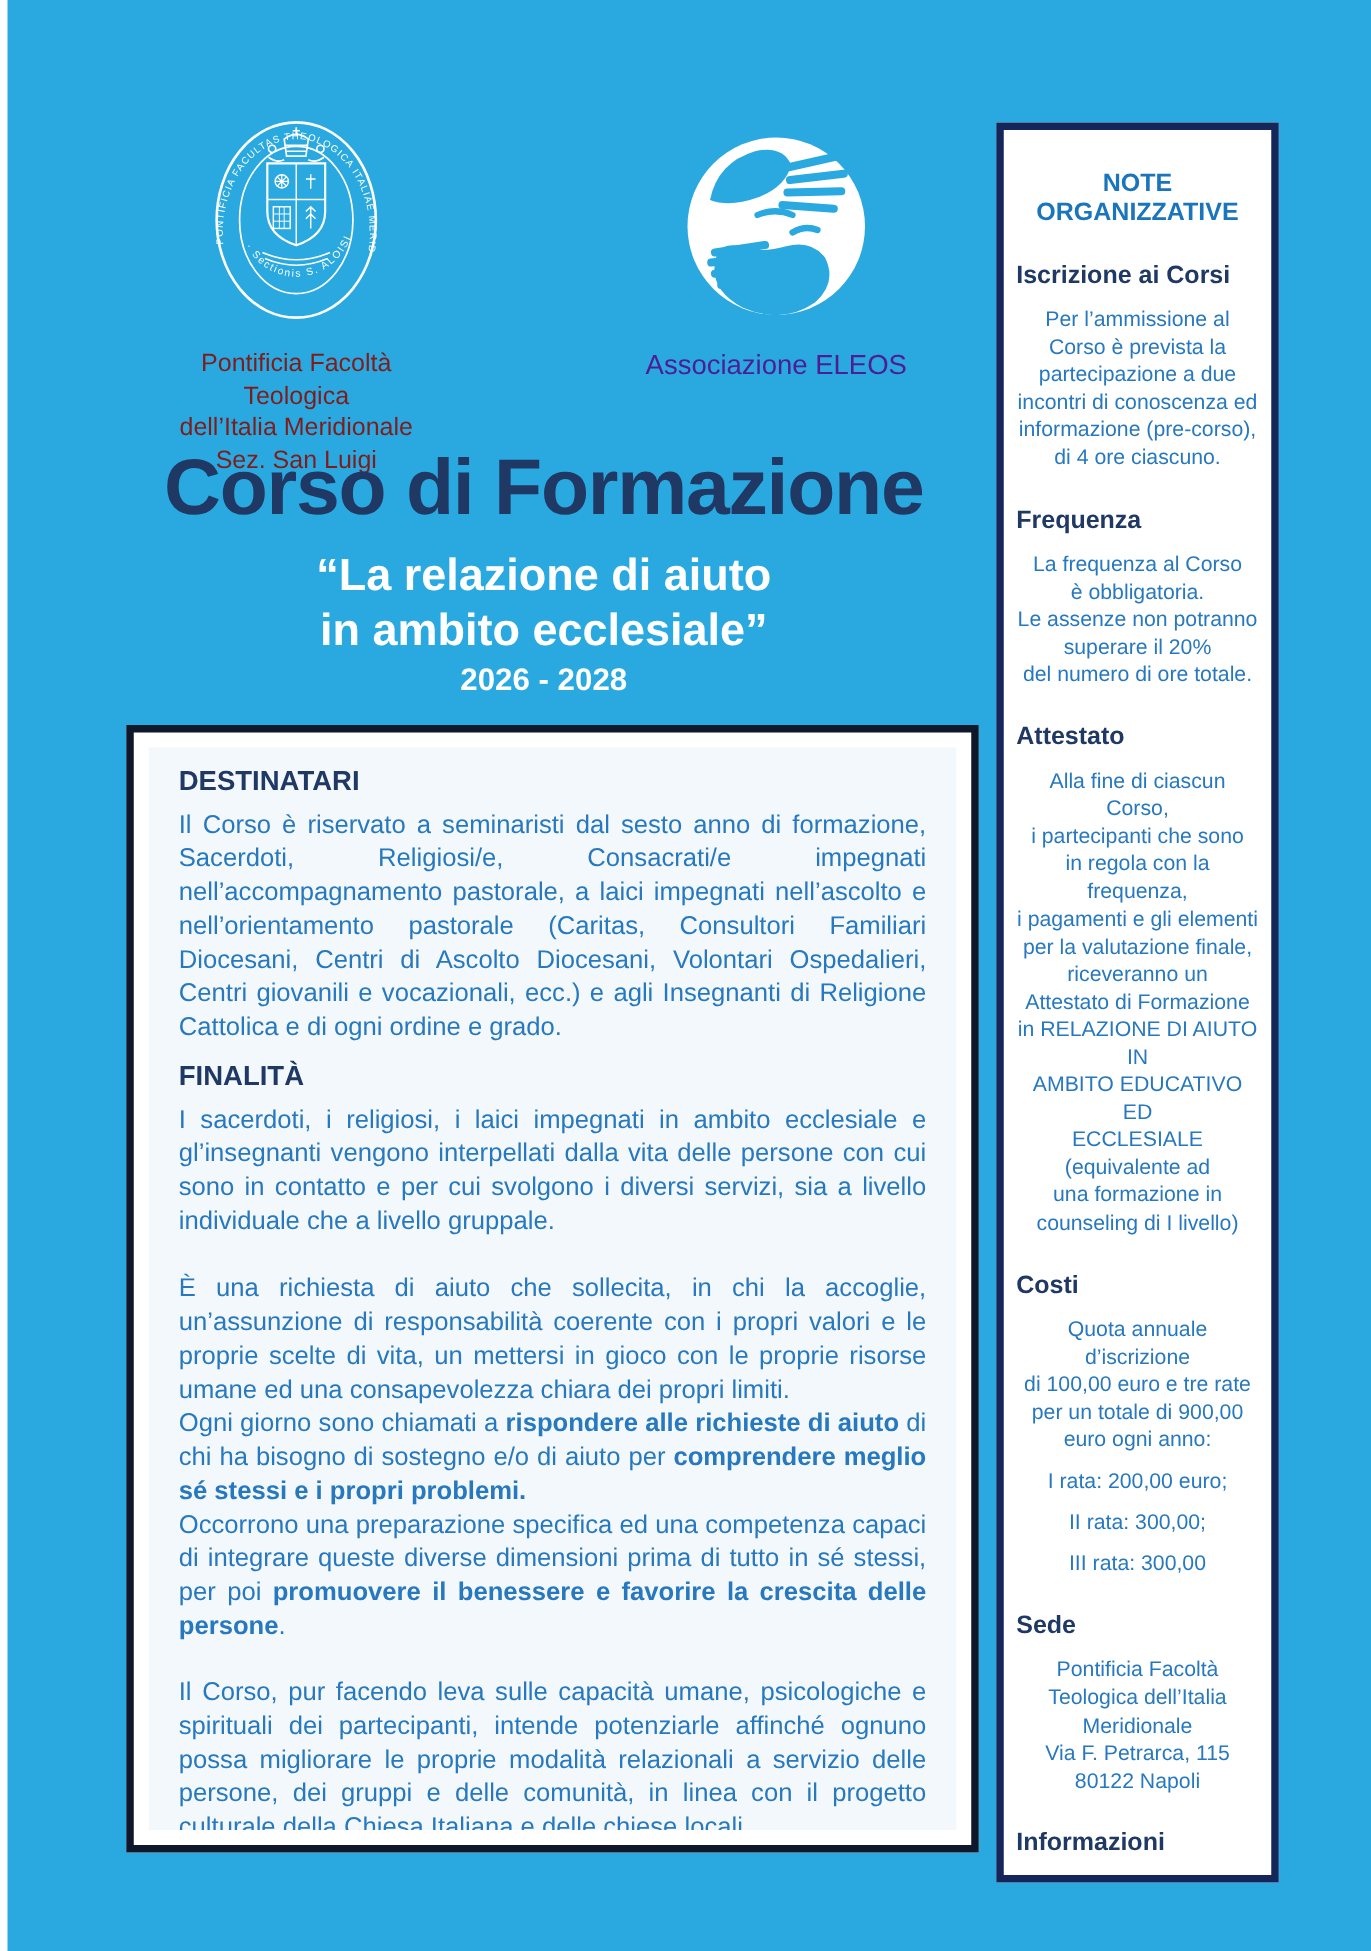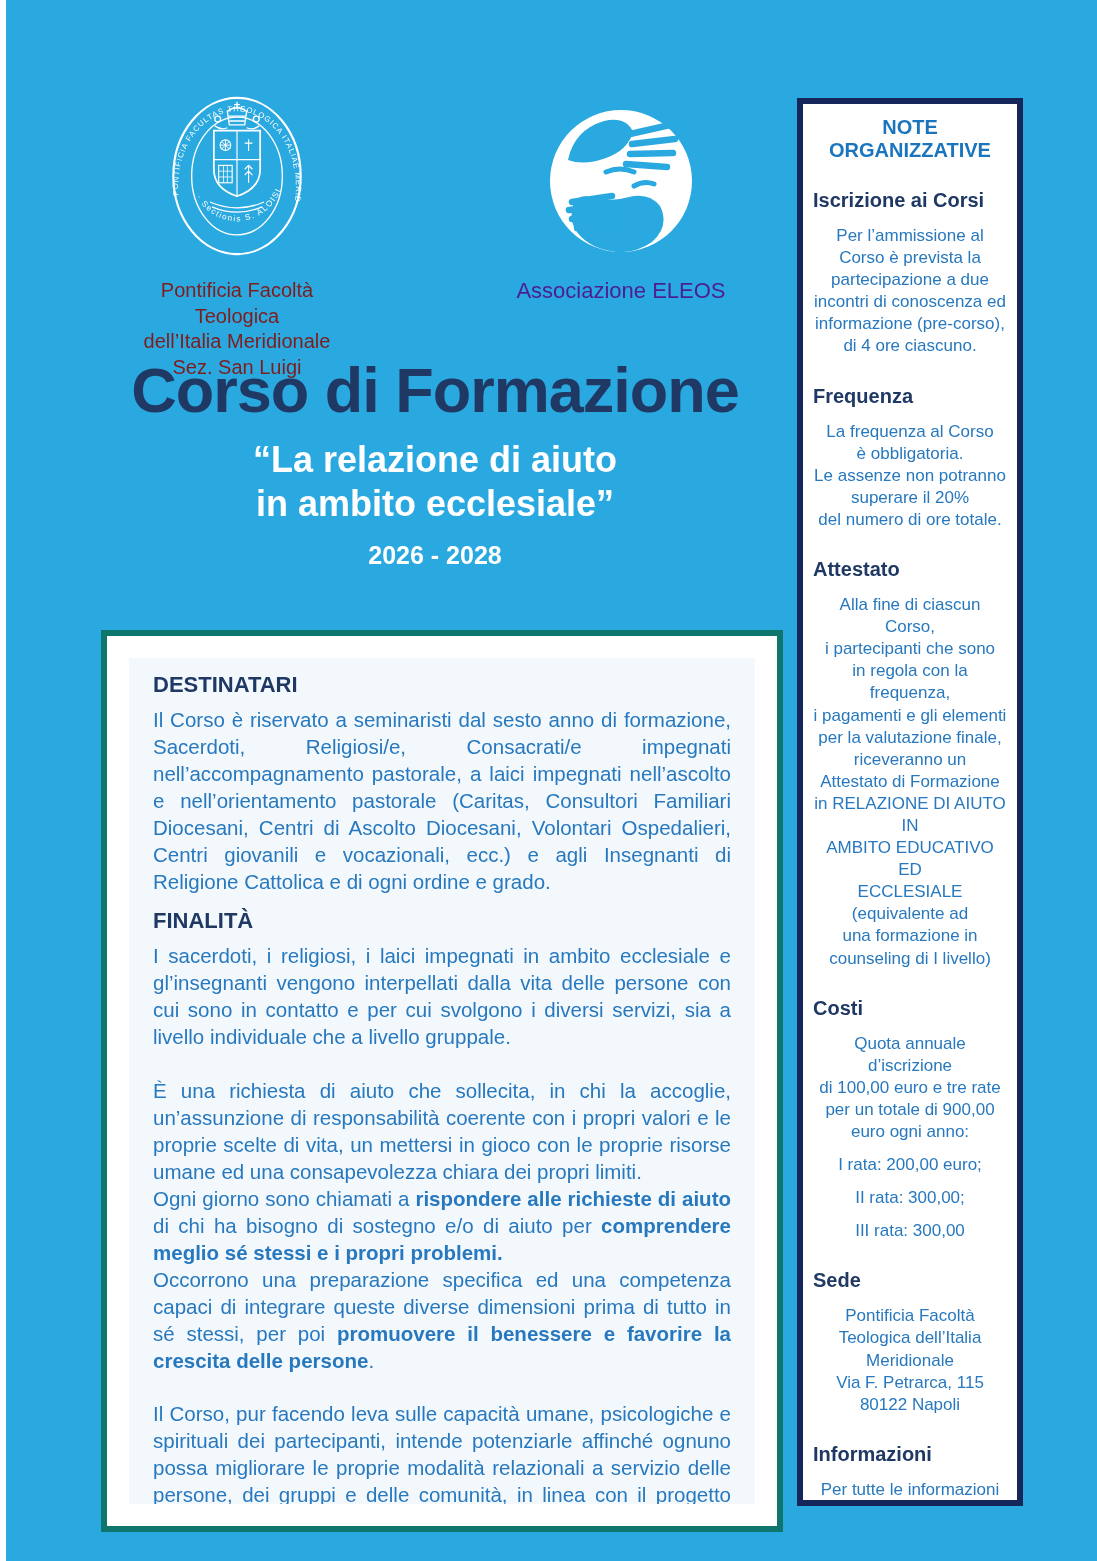--- a/index.html
+++ b/index.html
@@ -16,38 +16,38 @@
   .seal-svg { width:138px; height:164px; }
   .logo-caption { margin-top:16px; color:#7f1d1d; font-size:20px; line-height:1.28; }
   .logo-right { position:absolute; left:506px; top:106px; width:218px; text-align:center; }
   .eleos-svg { width:150px; height:150px; }
   .eleos-caption { margin-top:18px; color:#4c1d95; font-size:22px; }
 
   
   .title-block { position:absolute; left:100px; top:356px; width:658px; text-align:center; }
   .main-title { color:#1F3864; font-size:63px; font-weight:bold; letter-spacing:-1px; line-height:1.1; }
   .subtitle { margin-top:13px; color:#ffffff; font-size:36px; font-weight:bold; line-height:1.22; }
-  .years { margin-top:15px; color:#ffffff; font-size:25px; font-weight:bold; }
+  .years { margin-top:4px; color:#ffffff; font-size:25px; font-weight:bold; }
 
   
   .main-box {
-    position:absolute; left:95px; top:630px; width:682px; height:902px;
-    border:6px solid #0f766e; background:#ffffff; padding:22px;
+    position:absolute; left:95px; top:580px; width:682px; height:902px;
+    border:6px solid #0f172a; background:#ffffff; padding:12px;
   }
   .main-inner { width:100%; height:100%; background:#F2F8FC; padding:12px 24px 0 24px; overflow:hidden; }
   .box-heading { color:#1F3864; font-size:22px; font-weight:bold; margin:13px 0 8px 0; }
   .box-heading:first-child { margin-top:2px; }
   .box-para { color:#2778BE; font-size:20.5px; line-height:1.32; text-align:justify; }
   .box-para b { font-weight:bold; }
   .box-para.space-before { margin-top:26px; }
 
   
   .sidebar {
     position:absolute; left:791px; top:98px; width:226px; height:1408px;
-    border:6px solid #15265B; background:#ffffff; padding:2px 10px; overflow:hidden;
+    border:6px solid #15265B; background:#ffffff; padding:22px 10px; overflow:hidden;
   }
   .sidebar-title { color:#1B75BC; font-size:20px; font-weight:bold; text-align:center; margin:10px 0 6px 0; }
   .sb-heading { color:#1F3864; font-size:20px; font-weight:bold; text-align:left; margin:27px 0 13px 0; }
   .sb-item { color:#2778BE; font-size:17px; line-height:1.3; text-align:center; margin-bottom:11px; }
 </style>
 </head>
 <body>
 
 <div class="page">
 

